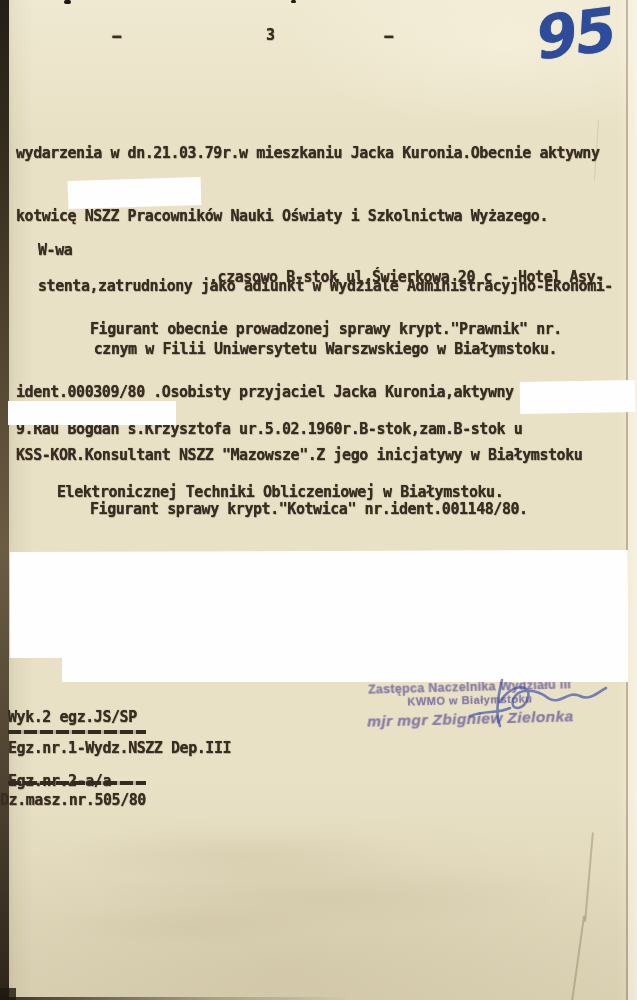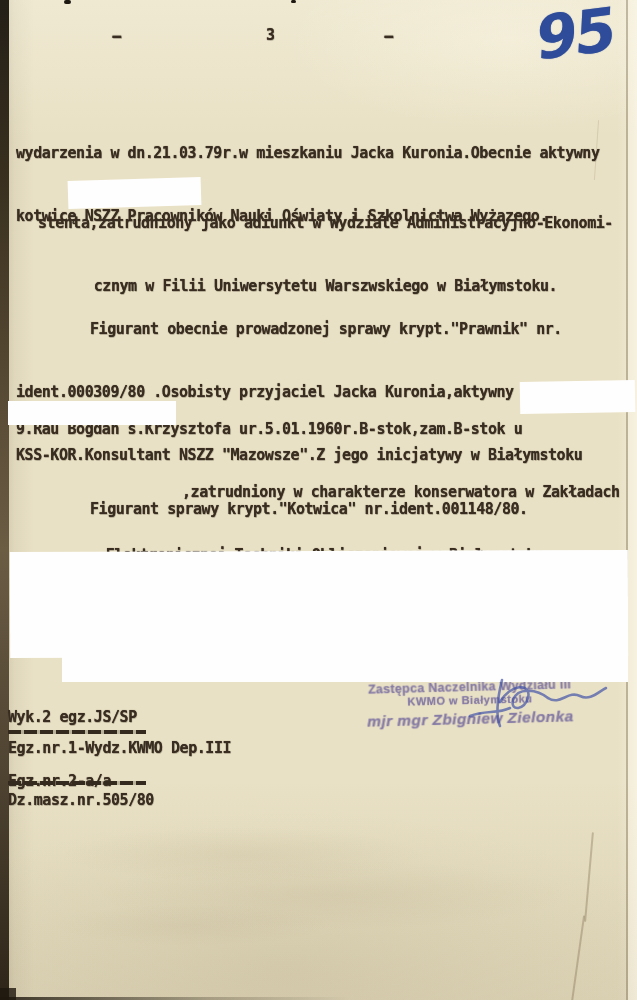--- a/index.html
+++ b/index.html
@@ -84,33 +84,36 @@
   <div class="tw" style="left:266px;top:26px;">3</div>
   <div class="tw" style="left:384px;top:27px;"><span class="hdr-dash">-</span></div>
   <div class="hand-num">95</div>
 
   <div class="para tw" style="top:104px;">
     <div class="line">wydarzenia w dn.21.03.79r.w mieszkaniu Jacka Kuronia.Obecnie aktywny</div>
     <div class="line">kotwicę NSZZ Pracowników Nauki Oświaty i Szkolnictwa Wyżazego.</div>
   </div>
 
   <div class="para tw" style="top:174px;">
+    <div class="line">
+      <span style="position:absolute;left:22px;">W-wa</span>
+      <span style="position:absolute;left:193px;">,czasowo B-stok ul.Świerkowa 20 c - Hotel Asy-</span>
+    </div>
     <div class="line ind">stenta,zatrudniony jako adiunkt w Wydziale Administracyjno-Ekonomi-</div>
     <div class="line ind">cznym w Filii Uniwersytetu Warszwskiego w Białymstoku.</div>
   </div>
 
   <div class="para tw" style="top:280px;">
     <div class="line fig">Figurant obecnie prowadzonej sprawy krypt."Prawnik" nr.</div>
     <div class="line">ident.000309/80 .Osobisty przyjaciel Jacka Kuronia,aktywny działacz</div>
     <div class="line">KSS-KOR.Konsultant NSZZ "Mazowsze".Z jego inicjatywy w Białymstoku</div>
   </div>
 
   <div class="para tw" style="top:380px;">
-    <div class="line">9.Rau Bogdan s.Krzysztofa ur.5.01.1960r.B-stok,zam.B-stok u</div>
-    <div class="line pad9-l2">,zatrudniony w charakterze konserwatora w Zakładach</div>
+    <div class="line">9.Rau Bogdan s.Krzysztofa ur.5.02.1960r.B-stok,zam.B-stok u</div>
     <div class="line ind">Elektronicznej Techniki Obliczeniowej w Białymstoku.</div>
   </div>
 
   <div class="para tw" style="top:460px;">
     <div class="line fig">Figurant sprawy krypt."Kotwica" nr.ident.001148/80.</div>
     <div class="line"><span>Z jego inicjatywy</span><span class="sup-i">i</span><span>przy jego współudziale grono kolegów wykonało kilka-</span></div>
     <div class="line">dziesiąt symboli "Polski Walczącej" - tzw.kotwicę,w rejonie śródmie-</div>
   </div>
 
   <div class="redact" style="left:68px;top:179px;width:133px;height:28px;transform:rotate(-1.8deg);"></div>
@@ -129,18 +132,18 @@
     <g fill="none" stroke="#4050a8" stroke-width="2.6" stroke-linecap="round" opacity="0.85">
       <path d="M62 8 C58 24 55 42 60 54"></path>
       <path d="M60 30 C70 12 92 10 88 26 C85 38 70 40 73 28 C78 14 98 18 108 26"></path>
       <path d="M108 26 C120 34 128 18 140 24 C150 29 158 20 166 16"></path>
       <path d="M30 44 C45 38 58 42 70 36"></path>
     </g>
   </svg>
 
   <div class="tw" style="left:8px;top:708px;text-align:center;">Wyk.2 egz.JS/SP</div>
   <div class="footer-bar" style="top:730px;"></div>
-  <div class="tw" style="left:8px;top:739px;">Egz.nr.1-Wydz.KWMO Dep.III</div>
+  <div class="tw" style="left:8px;top:739px;">Egz.nr.1-Wydz.NSZZ Dep.III</div>
   <div class="tw" style="left:8px;top:764px;margin-top:8px;">Egz.nr.2-a/a</div>
   <div class="footer-bar" style="top:781px;"></div>
-  <div class="tw" style="left:8px;top:791px;">Dz.masz.nr.505/80</div>
+  <div class="tw" style="left:0;top:791px;">Dz.masz.nr.505/80</div>
 
 </div>
 
 </body></html>

